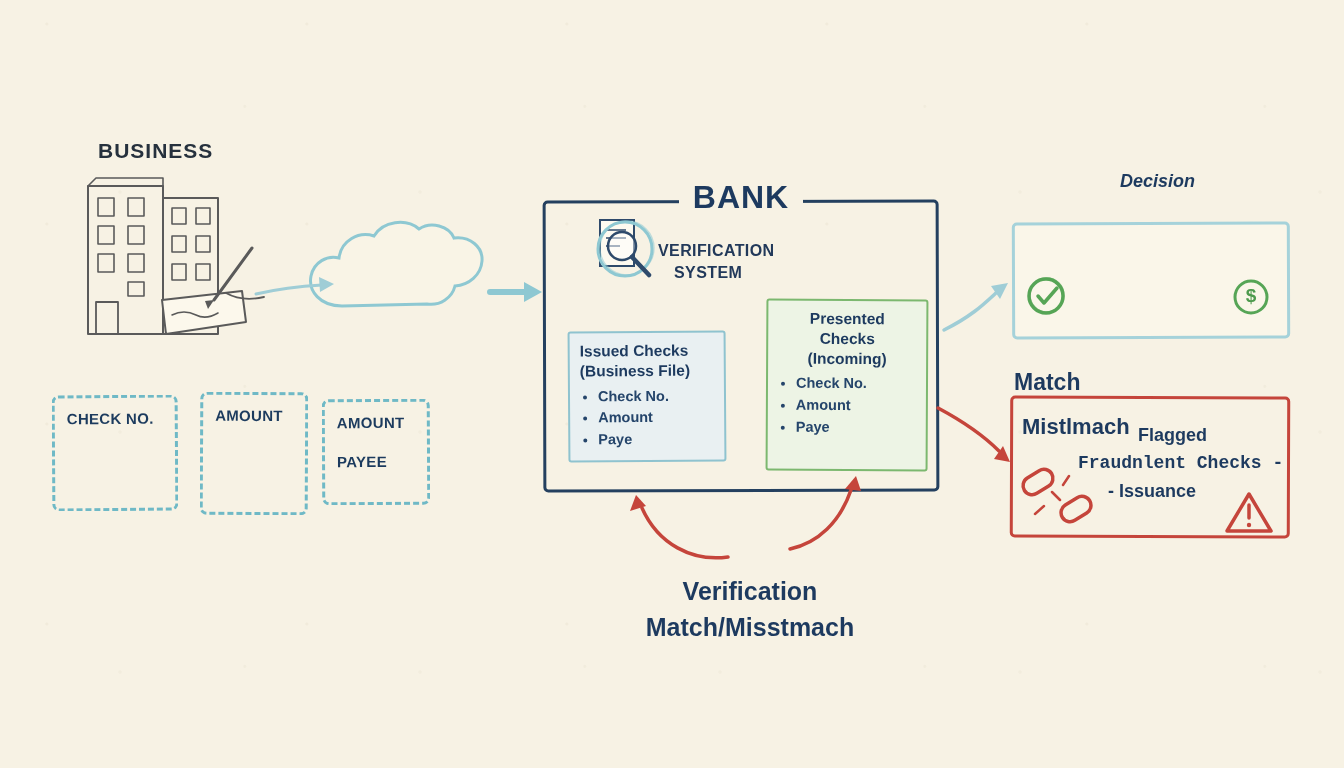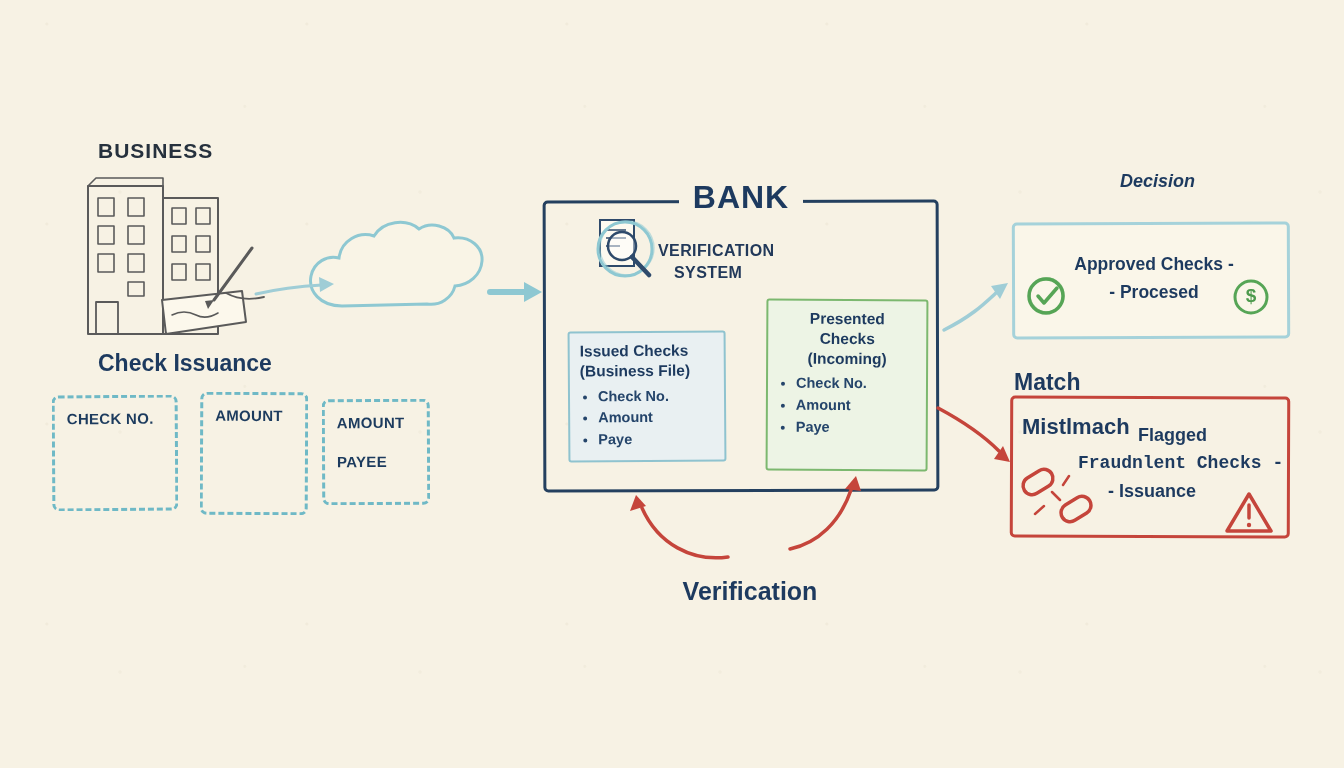--- a/index.html
+++ b/index.html
@@ -69,21 +69,20 @@
     <g>
       <path d="M342,306 C320,306 308,291 311,276 C314,262 327,255 339,258
                C341,241 358,231 374,236 C383,221 406,218 419,229
                C431,221 449,226 454,238 C470,236 483,247 482,261
                C481,275 469,285 455,286 C452,298 440,306 427,304 Z" fill="#f9f4e6" stroke="#8ec8d2" stroke-width="3"></path>
     </g>
   </svg>
 
   <div class="t" style="left:98px;top:138px;font-size:21px;letter-spacing:1px;color:#26313d;">BUSINESS</div>
 
-  <div class="t" style="left:98px;top:350px;font-size:23px;">Check Issuance</div>
 
   <div class="box field-box" style="left:52px;top:395px;width:126px;height:116px;transform:rotate(-.4deg);">
     <span class="field-label">CHECK NO.</span>
   </div>
   <div class="box field-box" style="left:200px;top:392px;width:108px;height:123px;transform:rotate(.3deg);">
     <span class="field-label">AMOUNT</span>
   </div>
   <div class="box field-box" style="left:322px;top:399px;width:108px;height:106px;transform:rotate(-.3deg);">
     <span class="field-label">AMOUNT</span>
     <span class="field-label" style="padding-top:22px;">PAYEE</span>
@@ -120,29 +119,26 @@
     </div>
     <ul>
       <li>Check No.</li>
       <li>Amount</li>
       <li>Paye</li>
     </ul>
   </div>
 
   <div class="t center" style="left:615px;top:576px;width:270px;font-size:25px;">
     <div>Verification</div>
+    <div style="margin-top:6px;">Match/Misstmach</div>
   </div>
 
   <div class="t" style="left:1120px;top:171px;font-size:18px;font-style:italic;">Decision</div>
 
   <div class="box" style="left:1012px;top:222px;width:278px;height:117px;border:3px solid #a5d2da;border-radius:5px;background:#faf6e9;transform:rotate(-.2deg);"></div>
-  <div class="t center" style="left:1068px;top:254px;width:172px;font-size:17.5px;">
-    <div>Approved Checks -</div>
-    <div style="margin-top:7px;">- Procesed</div>
-  </div>
   <div class="t" style="left:1244px;top:285px;width:14px;text-align:center;font-size:19px;color:#4d9a4d;z-index:4;">$</div>
 
   <div class="t" style="left:1014px;top:369px;font-size:23px;">Match</div>
 
   <div class="box" style="left:1010px;top:396px;width:280px;height:142px;border:3px solid #c5453b;border-radius:5px;transform:rotate(.2deg);"></div>
   <div class="t" style="left:1022px;top:414px;font-size:22px;">Mistlmach</div>
   <div class="t" style="left:1138px;top:425px;font-size:18px;">Flagged</div>
   <div class="t" style="left:1078px;top:453px;font-size:18px;font-family:Liberation Mono, monospace;">Fraudnlent Checks -</div>
   <div class="t" style="left:1108px;top:481px;font-size:18px;">- Issuance</div>
 

